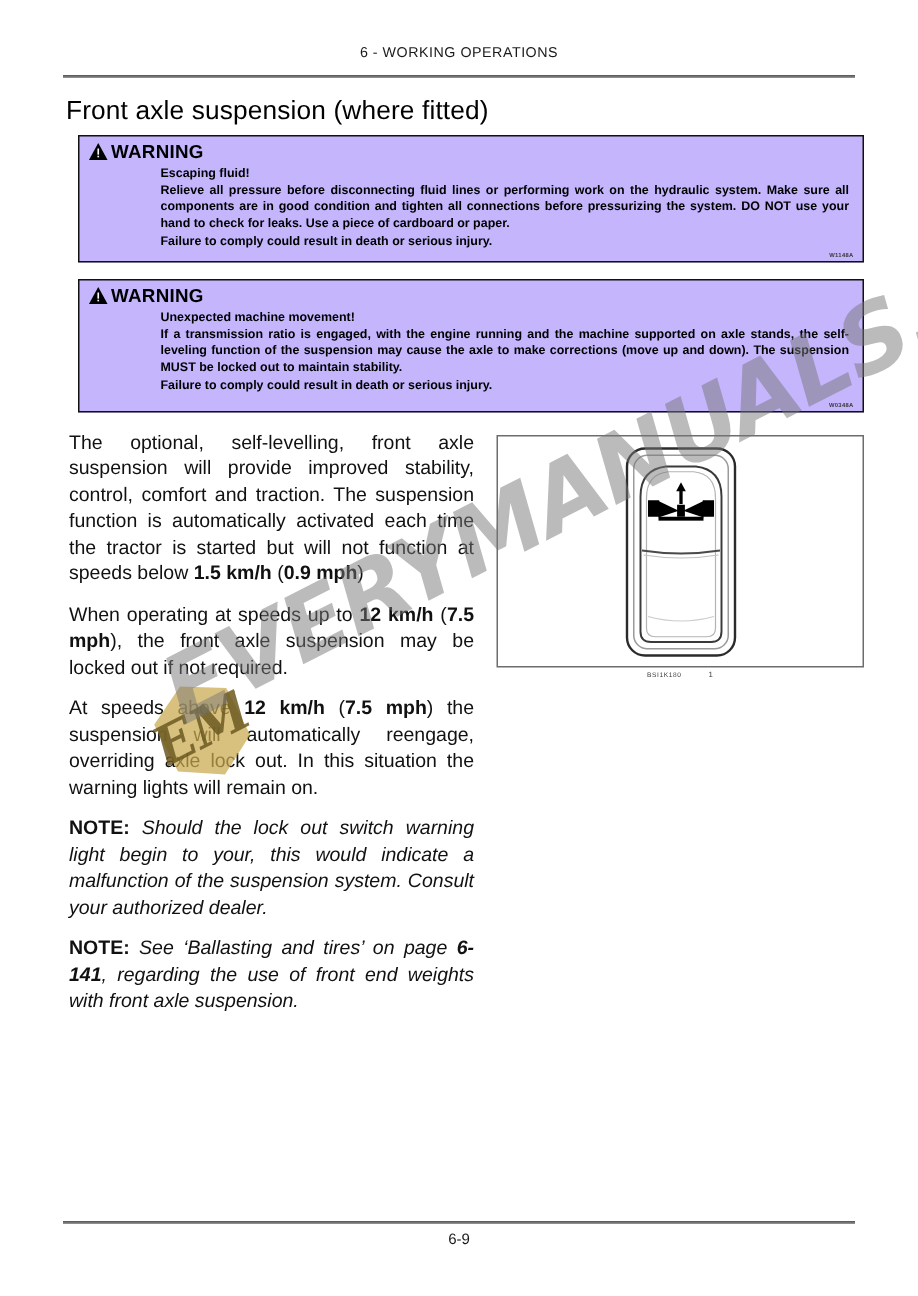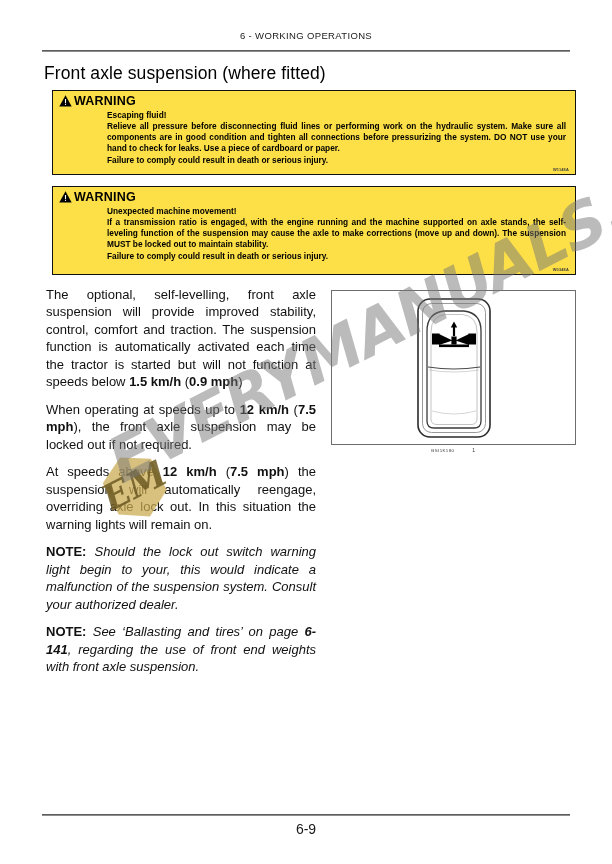--- a/index.html
+++ b/index.html
@@ -56,21 +56,21 @@
     letter-spacing: 0.1px;
   }
 
   
   .warn-box {
     position: absolute;
     left: 52px;
     width: 524px;
     box-sizing: border-box;
     border: 1.3px solid #111;
-    background: #fde047;
+    background: #c4b5fd;
   }
   .warn-box.first { top: 90px; height: 85px; }
   .warn-box.second { top: 186px; height: 89px; }
 
   .warn-head {
     display: flex;
     align-items: center;
     gap: 2px;
     padding: 4px 0 0 6px;
   }
@@ -200,21 +200,21 @@
     background: #8d8d8d;
     border-top: 1px solid #5d5d5d;
     box-sizing: border-box;
   }
   .folio {
     position: absolute;
     left: 42px;
     top: 821px;
     width: 528px;
     text-align: center;
-    font-size: 14px;
+    font-size: 10px;
     color: #1a1a1a;
   }
 </style>
 </head>
 <body>
 
 <div class="page">
 
   <div class="running-head">6 - WORKING OPERATIONS</div>
   <div class="header-rule"></div>

